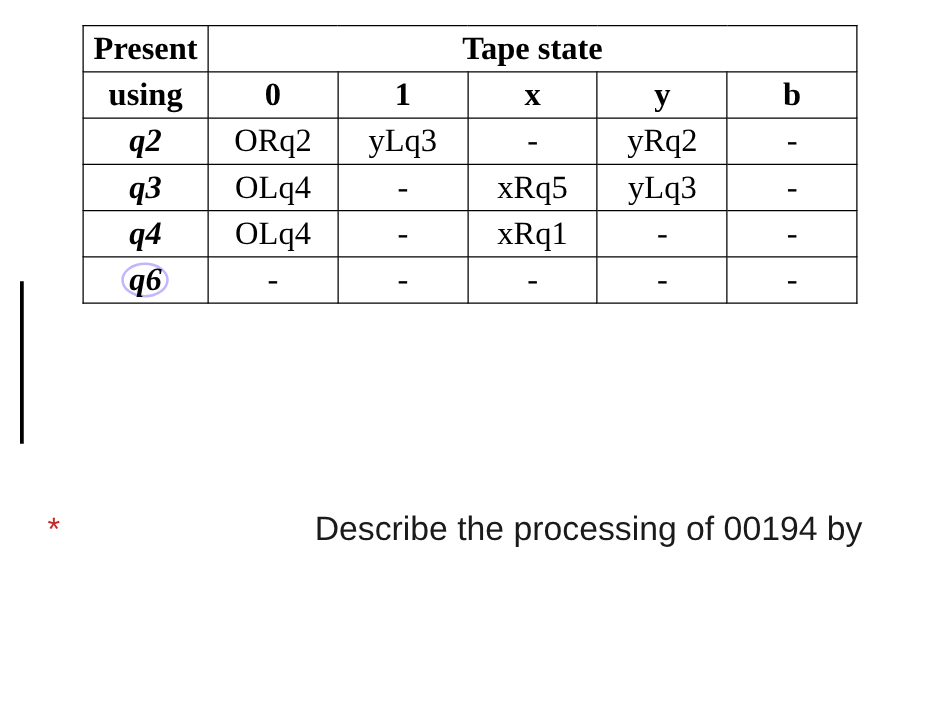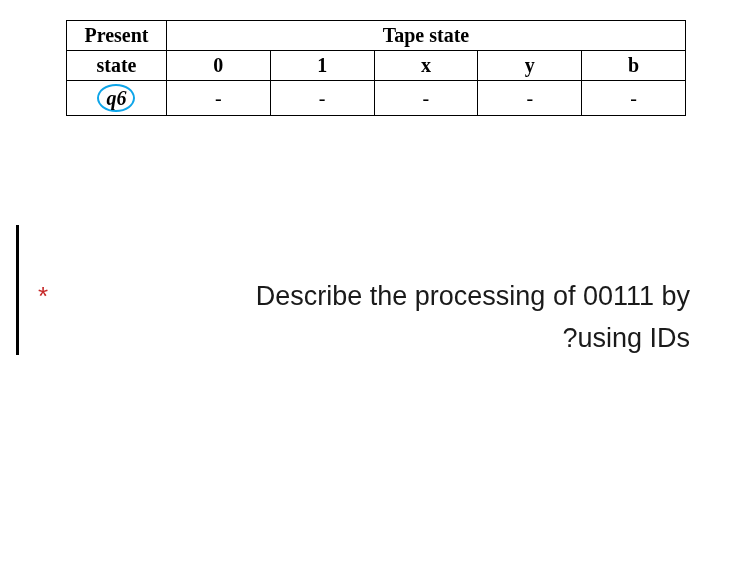--- a/index.html
+++ b/index.html
@@ -11,38 +11,38 @@
       width: 750px;
       height: 574px;
       position: relative;
     }
     .page {
       padding: 20px 40px 20px 60px;
     }
     table {
       border-collapse: collapse;
       width: 620px;
-      font-size: 20px;
+      font-size: 26px;
       margin-left: 6px;
     }
     td, th {
       border: 1.5px solid #000;
       text-align: center;
       padding: 3px 6px;
       font-weight: normal;
       height: 28px;
     }
     .hdr { font-weight: bold; }
     .state-col { width: 100px; }
     .sym-col { width: 104px; }
     .state-label { font-weight: bold; font-style: italic; }
     .arrow { font-weight: normal; font-style: normal; }
     .circled {
       display: inline-block;
-      border: 2px solid #0ea5e9;
+      border: 2px solid #c4b5fd;
       border-radius: 50%;
       width: 38px;
       height: 28px;
       line-height: 24px;
     }
     .left-edge {
       position: absolute;
       left: 16px;
       top: 225px;
       width: 3px;
@@ -71,38 +71,61 @@
 
 <div class="page">
 
   <table id="tm-table">
       <tbody>
         <tr>
           <td class="hdr state-col">Present</td>
           <td class="hdr" colspan="5">Tape state</td>
         </tr>
         <tr>
-          <td class="hdr state-col">state</td>
+          <td class="hdr state-col">using</td>
           <td class="hdr sym-col">0</td>
           <td class="hdr sym-col">1</td>
           <td class="hdr sym-col">x</td>
           <td class="hdr sym-col">y</td>
           <td class="hdr sym-col">b</td>
+        </tr>
+        <tr>
+          <td class="state-col"><span class="arrow"></span><span class="state-label">q2</span></td>
+          <td class="sym-col">ORq2</td>
+          <td class="sym-col">yLq3</td>
+          <td class="sym-col">-</td>
+          <td class="sym-col">yRq2</td>
+          <td class="sym-col">-</td>
+        </tr>
+        <tr>
+          <td class="state-col"><span class="arrow"></span><span class="state-label">q3</span></td>
+          <td class="sym-col">OLq4</td>
+          <td class="sym-col">-</td>
+          <td class="sym-col">xRq5</td>
+          <td class="sym-col">yLq3</td>
+          <td class="sym-col">-</td>
+        </tr>
+        <tr>
+          <td class="state-col"><span class="arrow"></span><span class="state-label">q4</span></td>
+          <td class="sym-col">OLq4</td>
+          <td class="sym-col">-</td>
+          <td class="sym-col">xRq1</td>
+          <td class="sym-col">-</td>
+          <td class="sym-col">-</td>
         </tr>
         <tr>
           <td class="state-col"><span class="circled"><span class="state-label">q6</span></span></td>
           <td class="sym-col">-</td>
           <td class="sym-col">-</td>
           <td class="sym-col">-</td>
           <td class="sym-col">-</td>
           <td class="sym-col">-</td>
         </tr>
       </tbody>
     </table>
 
   <div class="left-edge"></div>
 
   <div class="question">
     <span class="asterisk">*</span>
-    <span class="question-line1">Describe the processing of  00111 by</span><br>
-    <span>?using IDs</span>
+    <span class="question-line1">Describe the processing of  00194 by</span><br>
   </div>
 </div>
 
 </body></html>

